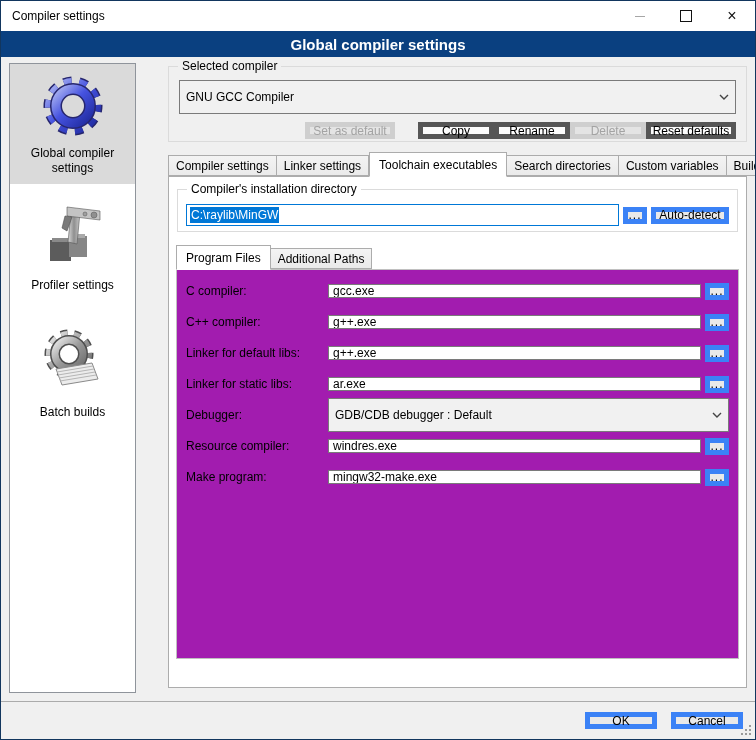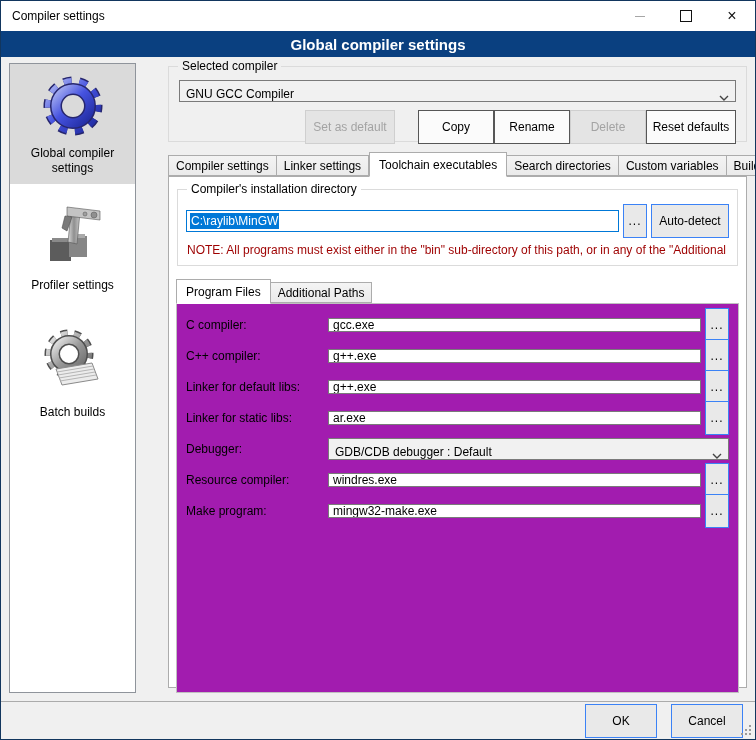--- a/index.html
+++ b/index.html
@@ -25,25 +25,25 @@
            border:1px solid #8f949b;box-sizing:border-box;overflow:hidden;}
   .side-item{text-align:center;padding:10px 4px 8px;line-height:15px;}
   .side-item.selected{background:#DADADA;}
   .side-item .icon{display:block;margin:0 auto 4px;}
   .main{position:absolute;left:145px;right:8px;top:6px;bottom:0;padding-left:22px;}
   
   .groupbox{position:relative;border:1px solid #DBDBDB;box-sizing:border-box;}
   .groupbox .legend{position:absolute;top:-8px;left:9px;padding:0 4px;background:#F0F0F0;}
   .groupbox.on-white .legend{background:#fff;}
   
-  .btn{display:flex;align-items:center;justify-content:center;height:34px;box-sizing:border-box;
-       background:#E9E9E9;border:1px solid #3b82f6;font-size:12px;cursor:default;}
+  .btn{display:flex;align-items:center;justify-content:center;height:17px;box-sizing:border-box;
+       background:#E9E9E9;border:5px solid #3b82f6;font-size:12px;cursor:default;}
   .btn.light{background:#FBFBFB;border-color:#565656;}
   .btn.disabled{background:#E4E4E4;border-color:#CFCFCF;color:#A3A3A3;}
-  .combo{display:flex;align-items:flex-end;height:22px;box-sizing:border-box;background:#F1F1F1;
+  .combo{display:flex;align-items:center;height:34px;box-sizing:border-box;background:#F1F1F1;
          border:1px solid #7A7A7A;padding:0 6px;cursor:default;}
   .combo .combo-text{flex:1;overflow:hidden;white-space:nowrap;}
   .chev{width:10px;height:6px;flex:0 0 auto;}
   .tbox{height:14px;box-sizing:border-box;border:1px solid #7A7A7A;background:#fff;
         padding:2px 4px;font-family:"Liberation Sans",sans-serif;font-size:12px;width:100%;}
   .browse{width:24px;flex:0 0 24px;margin-left:4px;letter-spacing:1px;}
   
   .sel-box{margin-top:3px;height:76px;}
   .sel-combo{margin:13px 10px 0;}
   .sel-btnrow{display:flex;margin:8px 10px 0;}
@@ -216,21 +216,20 @@
 
         <div class="groupbox on-white install-box">
           <span class="legend">Compiler's installation directory</span>
           <div class="dir-row">
             <div class="dir-input">
               <span class="selection">C:\raylib\MinGW</span>
             </div>
             <div class="btn browse">...</div>
             <div class="btn autodetect">Auto-detect</div>
           </div>
-          <div class="note">NOTE: All programs must exist either in the "bin" sub-directory of this path, or in any of the "Additional</div>
         </div>
 
         <div class="subtabs">
           <div class="tab active">Program Files</div>
           <div class="tab">Additional Paths</div>
         </div>
 
         <div class="subpanel">
 
           <div class="frow">

